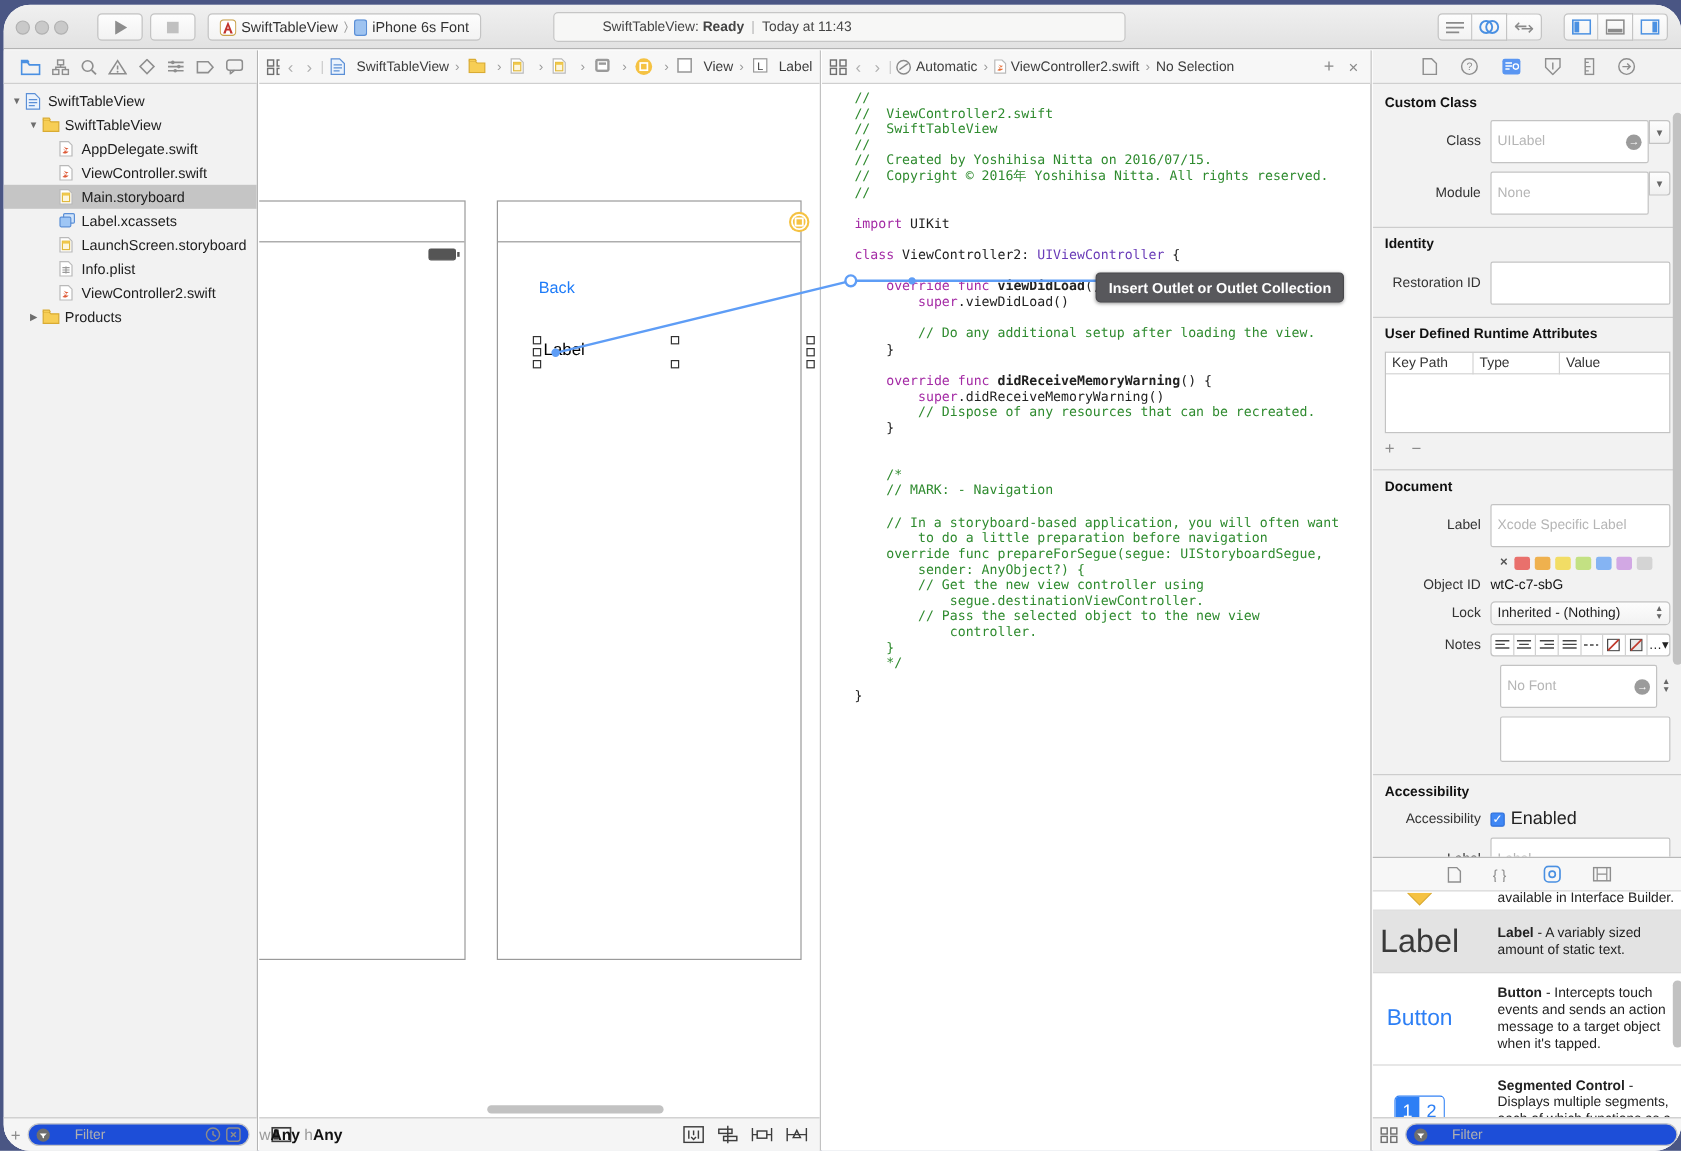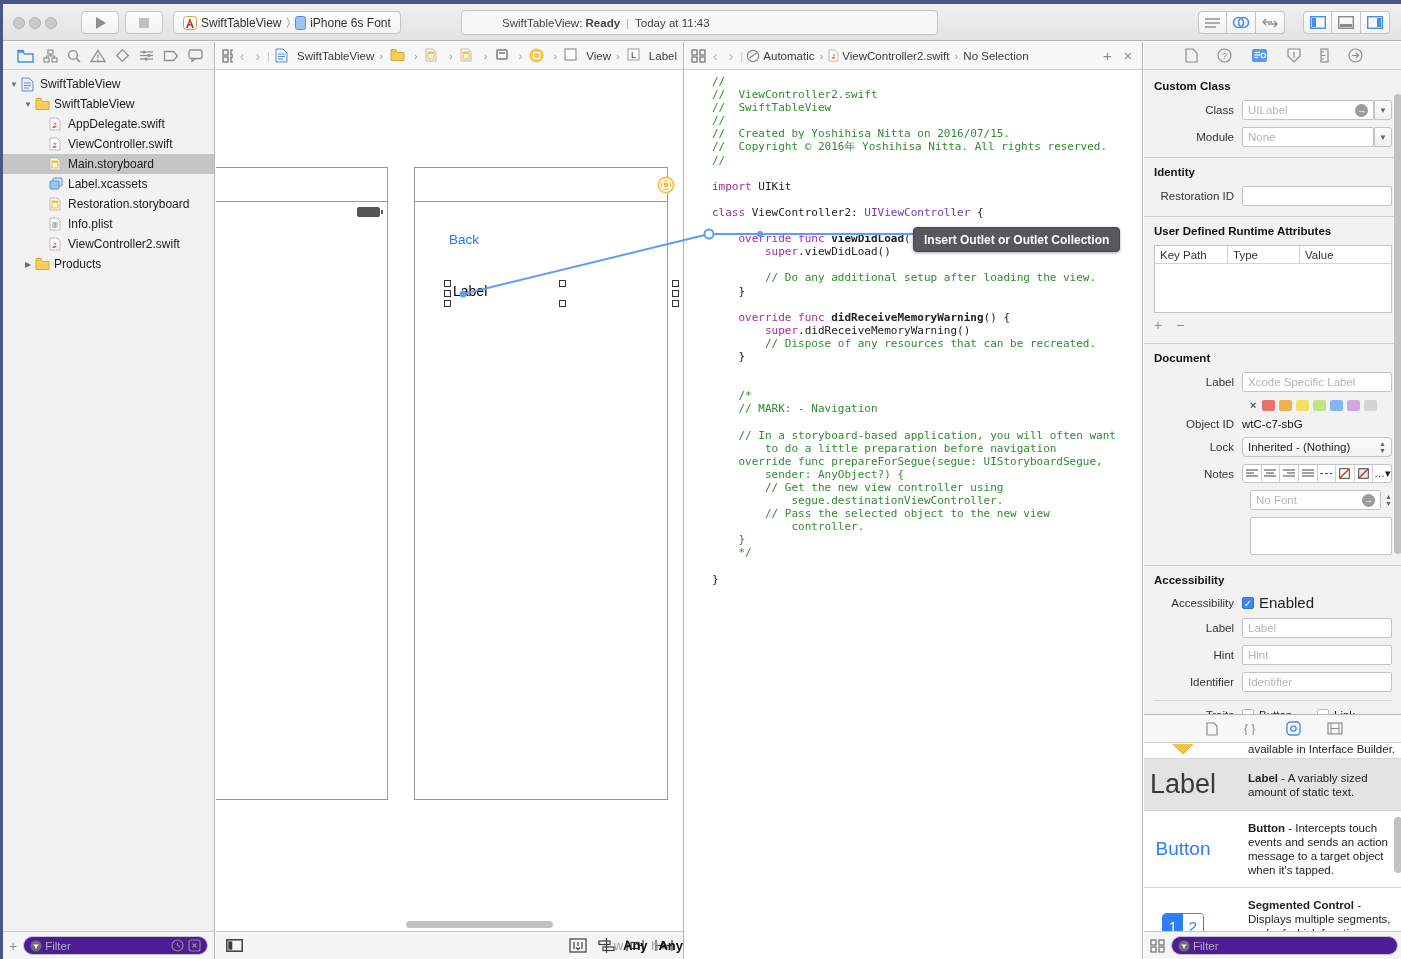--- a/index.html
+++ b/index.html
@@ -1,18 +1,18 @@
 <!DOCTYPE html>
 <html><head>
 <meta charset="utf-8">
 <style>
   * { margin:0; padding:0; box-sizing:border-box; }
   html,body { width:1401px; height:959px; overflow:hidden; }
   body { font-family:"Liberation Sans","DejaVu Sans",sans-serif; font-size:11px; color:#222; background:#4a5684; }
-  #window { position:absolute; left:3px; top:4px; right:0; bottom:0; background:#fff; overflow:hidden; }
+  #window { position:absolute; left:3px; top:4px; right:0; bottom:0; background:#fff; overflow:hidden;border-radius:22px; }
 
   
   #toolbar { position:absolute; left:0; top:0; right:0; height:37px; background:linear-gradient(#f0f0f0,#e2e2e2); border-bottom:1px solid #b3b3b3; }
   .tl { position:absolute; top:13px; width:12px; height:12px; border-radius:50%; background:#c9c9c9; border:1px solid #b2b2b2; }
   .tbtn { position:absolute; top:7px; height:23px; background:linear-gradient(#fdfdfd,#f2f2f2); border:1px solid #c4c4c4; border-radius:4px; display:flex; align-items:center; justify-content:center; color:#7d7d7d; }
   .scheme { position:absolute; top:7px; height:23px; background:linear-gradient(#fdfdfd,#f3f3f3); border:1px solid #c4c4c4; border-radius:4px; display:flex; align-items:center; gap:4px; padding:0 9px; font-size:12px; color:#333; }
   .crumb-sep { color:#9a9a9a; font-size:11px; margin:0 1px; }
   #status-box { position:absolute; left:458px; right:463px; top:6px; height:25px; background:#f7f7f6; border:1px solid #c6c6c6; border-radius:4px; display:flex; align-items:center; padding-left:40px; font-size:11.5px; color:#444; gap:6px; }
   .seg-group { position:absolute; top:7px; height:23px; display:flex; }
   .seg-btn { width:29px; height:23px; background:linear-gradient(#fdfdfd,#f2f2f2); border:1px solid #c4c4c4; border-left:none; display:flex; align-items:center; justify-content:center; }
@@ -32,47 +32,47 @@
   .jb-sep { color:#9a9a9a; margin:0 2px; }
 
   
   #nav-bar { justify-content:flex-start; gap:9px; padding-left:14px; background:#f2f2f2; }
   #file-tree { position:absolute; top:28px; bottom:28px; left:0; right:0; overflow:hidden; padding-top:4px; }
   .tree-row { height:20px; display:flex; align-items:center; font-size:12px; color:#202020; }
   .tree-row.selected { background:#c5c5c5; }
   .disc { width:10px; font-size:8px; color:#6e6e6e; text-align:center; }
   .ficon { width:15px; height:15px; margin:0 4px 0 2px; position:relative; flex:none; }
   .filterbar { position:absolute; left:0; right:0; bottom:0; height:28px; border-top:1px solid #c9c9c9; background:#f5f5f5; display:flex; align-items:center; padding:0 6px; gap:6px; }
-  .filter-field { flex:1; height:19px; background:#4c1d95; border:1px solid #c6c6c6; border-radius:10px; display:flex; align-items:center; gap:3px; padding:0 6px; color:#b0b0b0; font-size:11.5px; }
+  .filter-field { flex:1; height:19px; background:#1d4ed8; border:1px solid #c6c6c6; border-radius:10px; display:flex; align-items:center; gap:20px; padding:0 6px; color:#b0b0b0; font-size:11.5px; }
 
   
   #canvas-area { position:absolute; top:28px; bottom:28px; left:0; right:0; overflow:hidden; background:#fff; }
   .vc { position:absolute; background:#fff; border:1px solid #9a9a9a; }
   .vc-strip { height:34px; border-bottom:1px solid #9a9a9a; position:relative; }
   .battery { position:absolute; width:23px; height:10px; border:1px solid #555; border-radius:2px; background:#555; }
   .battery:after { content:""; position:absolute; right:-4px; top:2px; width:2px; height:4px; background:#555; }
   .handle { position:absolute; width:7px; height:7px; background:#fff; border:1px solid #333; }
   #canvas-bottombar { position:absolute; left:0; right:0; bottom:0; height:28px; border-top:1px solid #c9c9c9; background:#f5f5f5; display:flex; align-items:center; padding:0 10px; }
-  #size-class { position:absolute; left:0; right:0; text-align:right; font-size:13px; color:#9b9b9b; pointer-events:none; }
+  #size-class { position:absolute; left:0; right:0; text-align:left; font-size:13px; color:#9b9b9b; pointer-events:none; }
   #size-class b { color:#111; font-weight:bold; }
   .hscroll { position:absolute; bottom:3px; height:7px; border-radius:4px; background:#c2c2c2; }
 
   
   #code { position:absolute; top:28px; left:0; right:0; bottom:0; overflow:hidden; font-family:"DejaVu Sans Mono",monospace; font-size:11px; line-height:13.1px; padding:5px 0 0 27px; white-space:pre; }
   .k { color:#a42ba5; } .t { color:#6a3cb8; } .c { color:#2f8b2f; } .b { font-weight:bold; }
   #tooltip { position:absolute; left:910px; top:223px; height:25px; background:#58585c; border:1px solid #49494d; border-radius:4px; color:#fff; font-size:12px; font-weight:bold; display:flex; align-items:center; padding:0 10px; z-index:60; box-shadow:0 1px 3px rgba(0,0,0,.35); }
   #conn { position:absolute; left:430px; top:215px; width:690px; height:90px; z-index:50; pointer-events:none; }
 
   
   #insp-content { position:absolute; top:28px; left:0; right:0; height:644px; overflow:hidden; padding:8px 12px 0 10px; }
   .sec-title { font-weight:bold; font-size:11.5px; color:#111; margin:2px 0 8px 0; }
   .sec-div { border-top:1px solid #cdcdcd; margin:10px -12px 8px -10px; }
   .irow { display:flex; align-items:center; margin-bottom:7px; }
   .ilabel { width:88px; text-align:right; padding-right:8px; color:#333; font-size:11.5px; flex:none; }
-  .ifield { flex:1; height:20px; background:#fff; border:1px solid #c3c3c3; border-radius:2px; display:flex; align-items:center; padding:0 5px; color:#b5b5b5; font-size:11.5px; position:relative; }
+  .ifield { flex:1; height:36px; background:#fff; border:1px solid #c3c3c3; border-radius:2px; display:flex; align-items:center; padding:0 5px; color:#b5b5b5; font-size:11.5px; position:relative; }
   .combo-chev { position:absolute; right:-1px; top:-1px; width:18px; height:20px; border:1px solid #c3c3c3; border-radius:0 3px 3px 0; background:linear-gradient(#fdfdfd,#f0f0f0); color:#666; display:flex; align-items:center; justify-content:center; font-size:8px; }
   .circ-arrow { width:13px; height:13px; border-radius:50%; background:#9b9b9b; color:#fff; font-size:9px; line-height:13px; text-align:center; margin-left:auto; }
   .udra-table { border:1px solid #c3c3c3; background:#fff; margin-bottom:4px; }
   .udra-head { display:flex; height:18px; border-bottom:1px solid #d4d4d4; align-items:center; font-size:11.5px; color:#333; }
   .udra-head span { padding-left:5px; }
   .udra-body { height:48px; }
   .pm { color:#8c8c8c; font-size:14px; margin-right:14px; }
   .swatch { width:13px; height:11px; border-radius:2px; display:inline-block; margin-right:4px; }
   .popup { flex:1; height:20px; background:linear-gradient(#fdfdfd,#f2f2f2); border:1px solid #c3c3c3; border-radius:4px; display:flex; align-items:center; padding:0 5px; font-size:11.5px; color:#222; }
   .updown { margin-left:auto; color:#666; font-size:7px; line-height:7px; text-align:center; }
@@ -293,21 +293,21 @@
         </div>
         <div class="tree-row" style="padding-left: 34px;">
           <span class="disc"></span>
           <span class="ficon">
             <svg width="12" height="14">
               <path d="M1 1 h7 l3 3 v9 H1 Z" fill="#fff" stroke="#b9b9b9"></path>
               <rect x="3" y="4" width="6" height="7" fill="#fdf6dd" stroke="#e0b93e"></rect>
               <rect x="3" y="4" width="6" height="2" fill="#f0c84a"></rect>
             </svg>
           </span>
-          <span>Restoration.storyboard</span>
+          <span>LaunchScreen.storyboard</span>
         </div>
         <div class="tree-row" style="padding-left: 34px;">
           <span class="disc"></span>
           <span class="ficon">
             <svg width="12" height="14">
               <path d="M1 1 h7 l3 3 v9 H1 Z" fill="#fff" stroke="#b9b9b9"></path>
               <g stroke="#9a9a9a">
                 <line x1="3" y1="6" x2="9" y2="6"></line>
                 <line x1="3" y1="8" x2="9" y2="8"></line>
                 <line x1="3" y1="10" x2="9" y2="10"></line>

